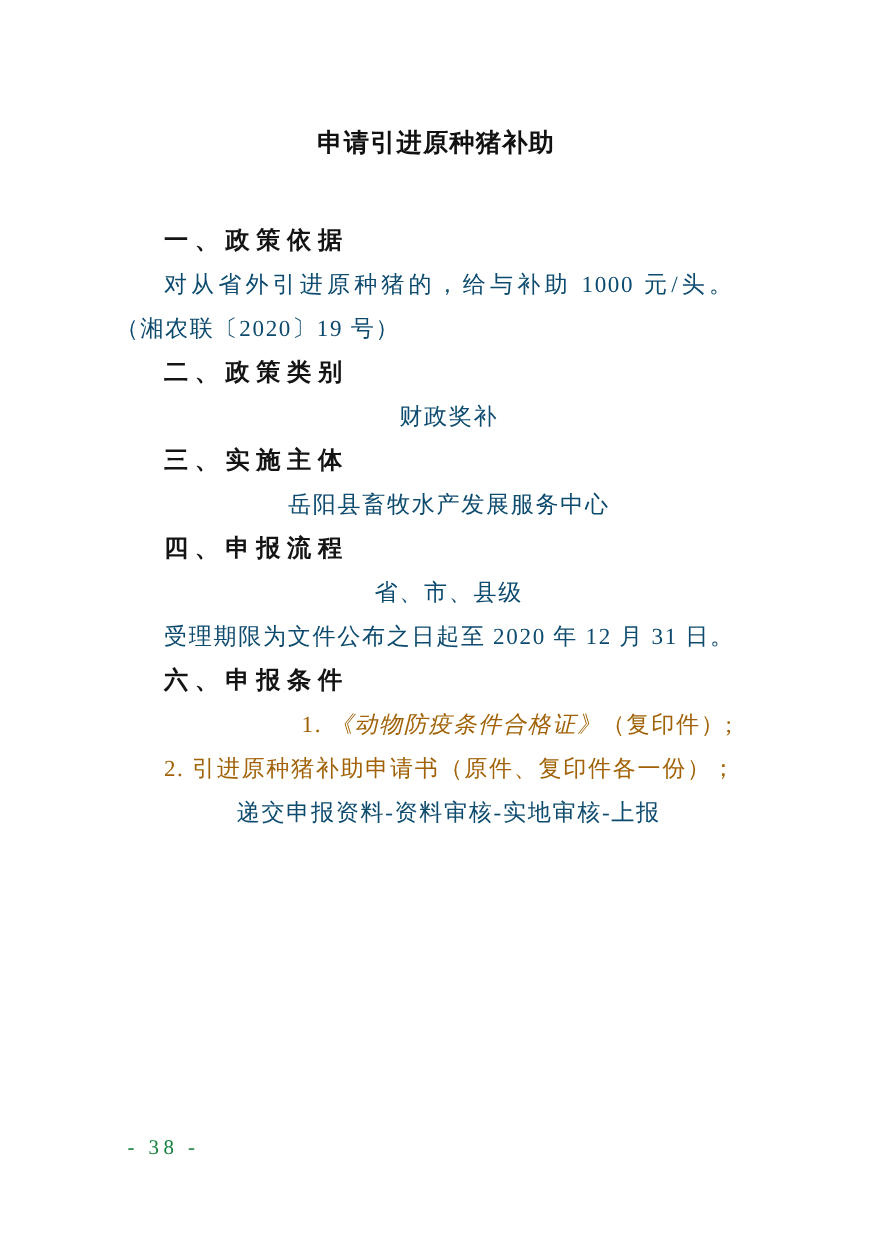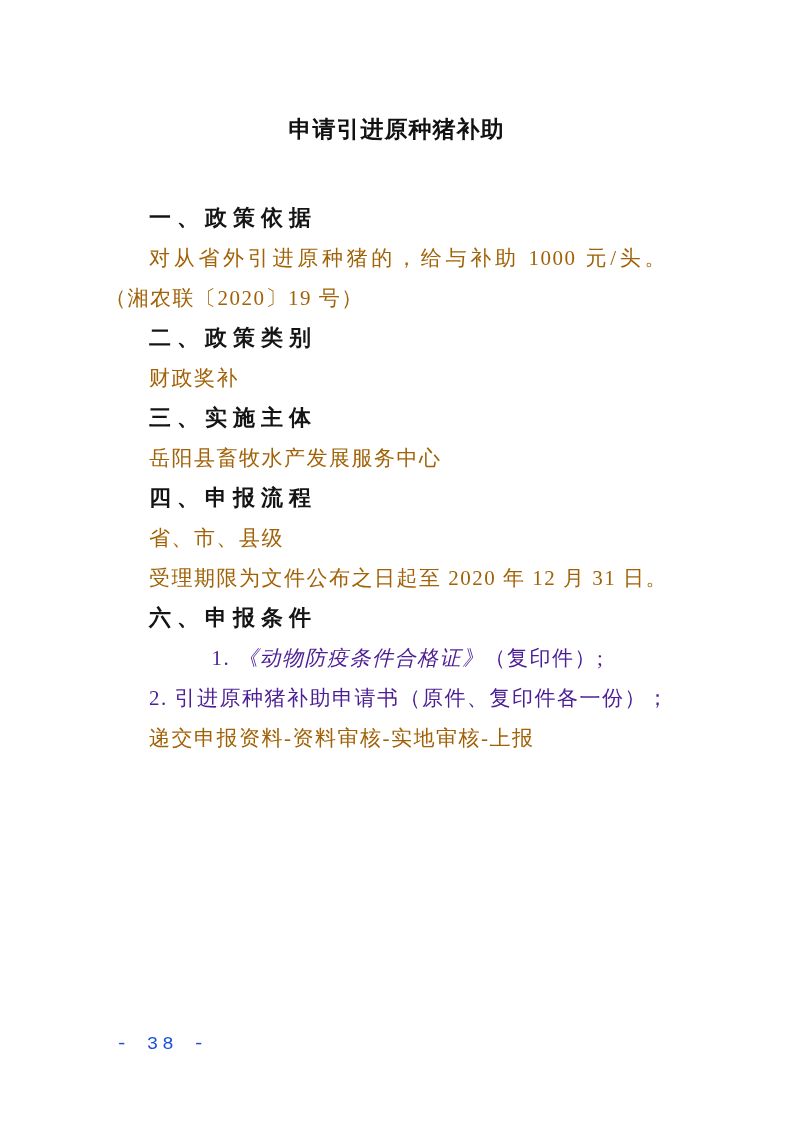--- a/index.html
+++ b/index.html
@@ -49,48 +49,48 @@
     color: #141414;
     white-space: nowrap;
   }
   .sec-body {
     font-family: "Liberation Serif", "DejaVu Serif", serif;
     font-size: 21px;
     line-height: 40px;
     letter-spacing: 1.5px;
     text-indent: 44px;
     text-align: justify;
-    color: #a16207;
+    color: #0c4a6e;
   }
   .sec-body.nowrap {
     white-space: nowrap;
-    text-align: left;
+    text-align: center;
   }
   .book-title {
     font-style: italic;
     font-family: "Liberation Serif", "DejaVu Serif", serif;
   }
   .list-item {
     font-family: "Liberation Serif", "DejaVu Serif", serif;
     font-size: 21px;
     line-height: 40px;
     letter-spacing: 1.5px;
     text-indent: 44px;
-    text-align: center;
+    text-align: right;
     white-space: nowrap;
-    color: #4c1d95;
+    color: #a16207;
   }
   .page-number {
     position: absolute;
     left: 116px;
     top: 1033px;
-    font-family: Liberation Mono, monospace;
+    font-family: Liberation Serif, serif;
     font-size: 19px;
     letter-spacing: 4px;
-    color: #1d4ed8;
+    color: #15803d;
     white-space: pre;
   }
 </style>
 </head>
 <body>
 
 <div class="page">
 
   <div class="doc-title">申请引进原种猪补助</div>
 

